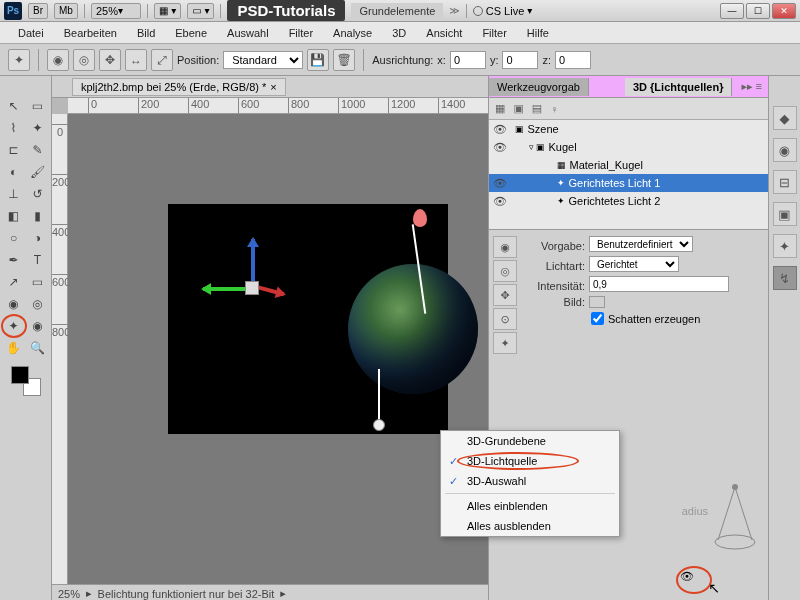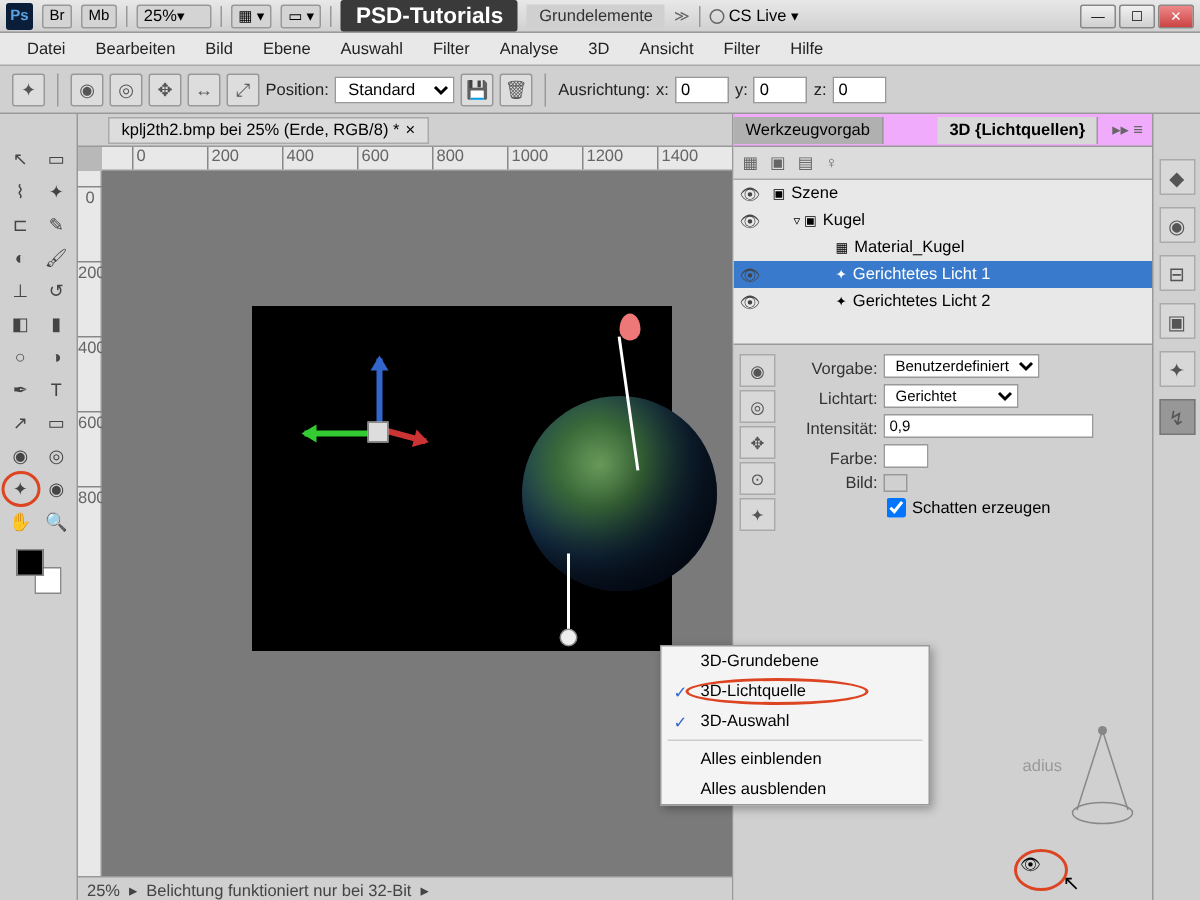--- a/index.html
+++ b/index.html
@@ -294,24 +294,20 @@
           </div>
       <div class="prop-row">
             <span class="prop-lbl">Lichtart:</span>
             <select class="prop-input"><option>Gerichtet</option></select>
           </div>
       <div class="prop-row">
             <span class="prop-lbl">Intensität:</span>
             <input class="prop-input" style="flex: 0 0 40px;" value="0,9">
           </div>
       <div class="prop-row">
-            <span class="prop-lbl">Farbe:</span>
-            <div style="width:30px;height:16px;background:#fff;border:1px solid #999"></div>
-          </div>
-      <div class="prop-row">
             <span class="prop-lbl">Bild:</span>
             <div style="width:16px;height:12px;border:1px solid #999"></div>
           </div>
       <div class="chk">
             <input type="checkbox" checked="" style="">
             <span>Schatten erzeugen</span>
           </div>
       </div>
       <div class="light-cone">
         <svg class="cone-svg" viewBox="0 0 50 70">

